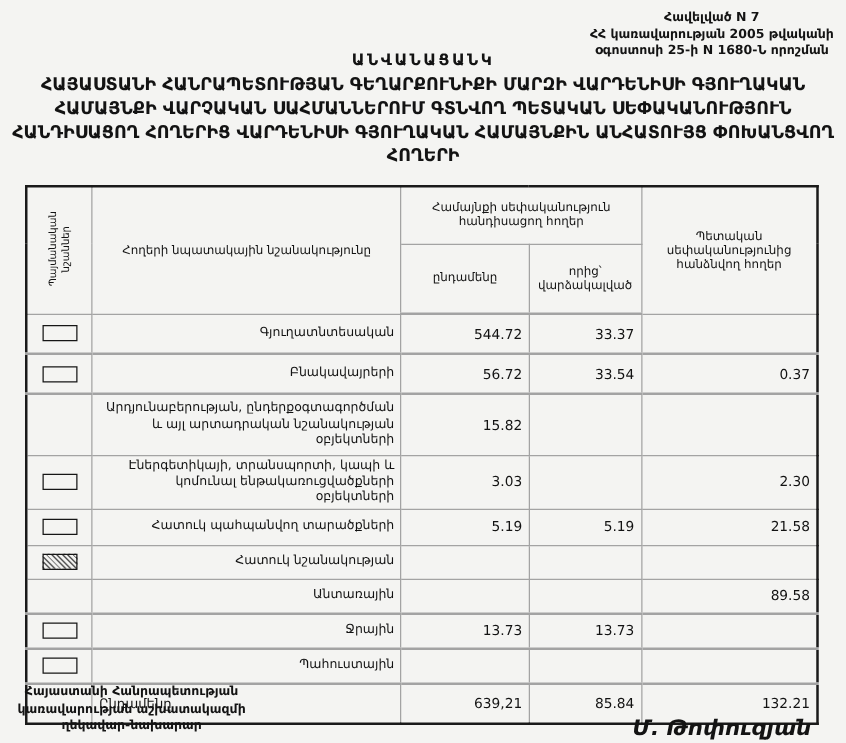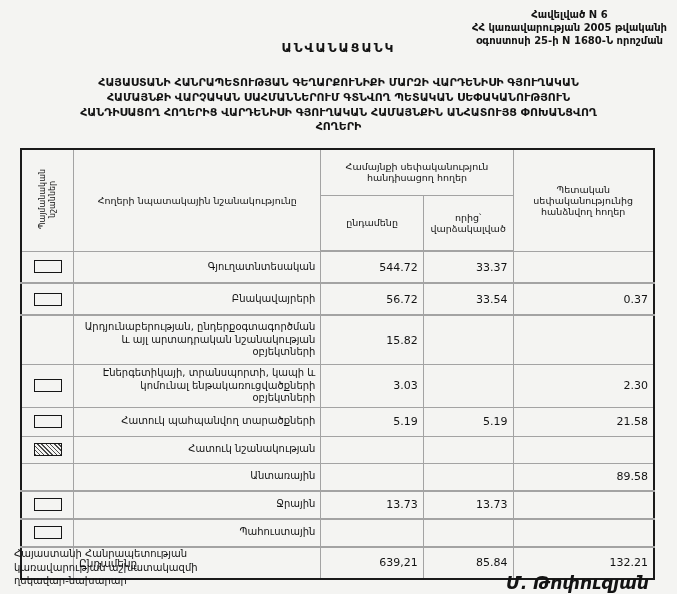--- a/index.html
+++ b/index.html
@@ -16,22 +16,22 @@
   .annex{
     position:absolute;top:8px;right:10px;
     font-size:10px;font-weight:bold;
     text-align:center;line-height:1.3;
   }
   
   .title-block{
     position:absolute;top:40px;left:0;right:0;
     text-align:center;font-weight:bold;line-height:1.35;
   }
-  .title-heading{font-size:12.5px;letter-spacing:2px;margin-bottom:19px;}
-  .title-line{font-size:11px;}
+  .title-heading{font-size:12.5px;letter-spacing:2px;margin-bottom:2px;}
+  .title-line{font-size:14px;}
   
   table.land-table{
     position:absolute;top:148px;left:20px;
     width:635px;
     border-collapse:collapse;
     border:2px solid #1a1a1a;
     font-size:10px;
   }
   .land-table th,.land-table td{
     border:1px solid #a3a3a3;
@@ -67,34 +67,34 @@
     display:inline-block;width:26px;height:11px;
     border:1.5px solid #161616;background:transparent;
     vertical-align:middle;
   }
   .sym-hatched{
     background:repeating-linear-gradient(45deg,#4a4a4a 0,#4a4a4a 1px,transparent 1px,transparent 3px);
   }
   
   .footer-left{
     position:absolute;left:14px;top:547px;
-    font-size:10px;font-weight:normal;line-height:1.35;
+    font-size:10px;font-weight:bold;line-height:1.35;text-align:center;
   }
   .signature{
     position:absolute;right:28px;top:573px;
     font-size:17px;font-weight:bold;font-style:italic;
   }
 </style>
 </head>
 <body>
 
 <div class="page">
 
   <div class="annex">
-    <div>Հավելված N 6</div>
+    <div>Հավելված N 7</div>
     <div>ՀՀ կառավարության 2005 թվականի</div>
     <div>օգոստոսի 25-ի N 1680-Ն որոշման</div>
   </div>
 
   <div class="title-block">
     <div class="title-heading">ԱՆՎԱՆԱՑԱՆԿ</div>
     <div class="title-line">ՀԱՅԱՍՏԱՆԻ ՀԱՆՐԱՊԵՏՈՒԹՅԱՆ ԳԵՂԱՐՔՈՒՆԻՔԻ ՄԱՐԶԻ ՎԱՐԴԵՆԻՍԻ ԳՅՈՒՂԱԿԱՆ</div>
     <div class="title-line">ՀԱՄԱՅՆՔԻ ՎԱՐՉԱԿԱՆ ՍԱՀՄԱՆՆԵՐՈՒՄ ԳՏՆՎՈՂ ՊԵՏԱԿԱՆ ՍԵՓԱԿԱՆՈՒԹՅՈՒՆ</div>
     <div class="title-line">ՀԱՆԴԻՍԱՑՈՂ ՀՈՂԵՐԻՑ ՎԱՐԴԵՆԻՍԻ ԳՅՈՒՂԱԿԱՆ ՀԱՄԱՅՆՔԻՆ ԱՆՀԱՏՈՒՅՑ ՓՈԽԱՆՑՎՈՂ</div>
     <div class="title-line">ՀՈՂԵՐԻ</div>

